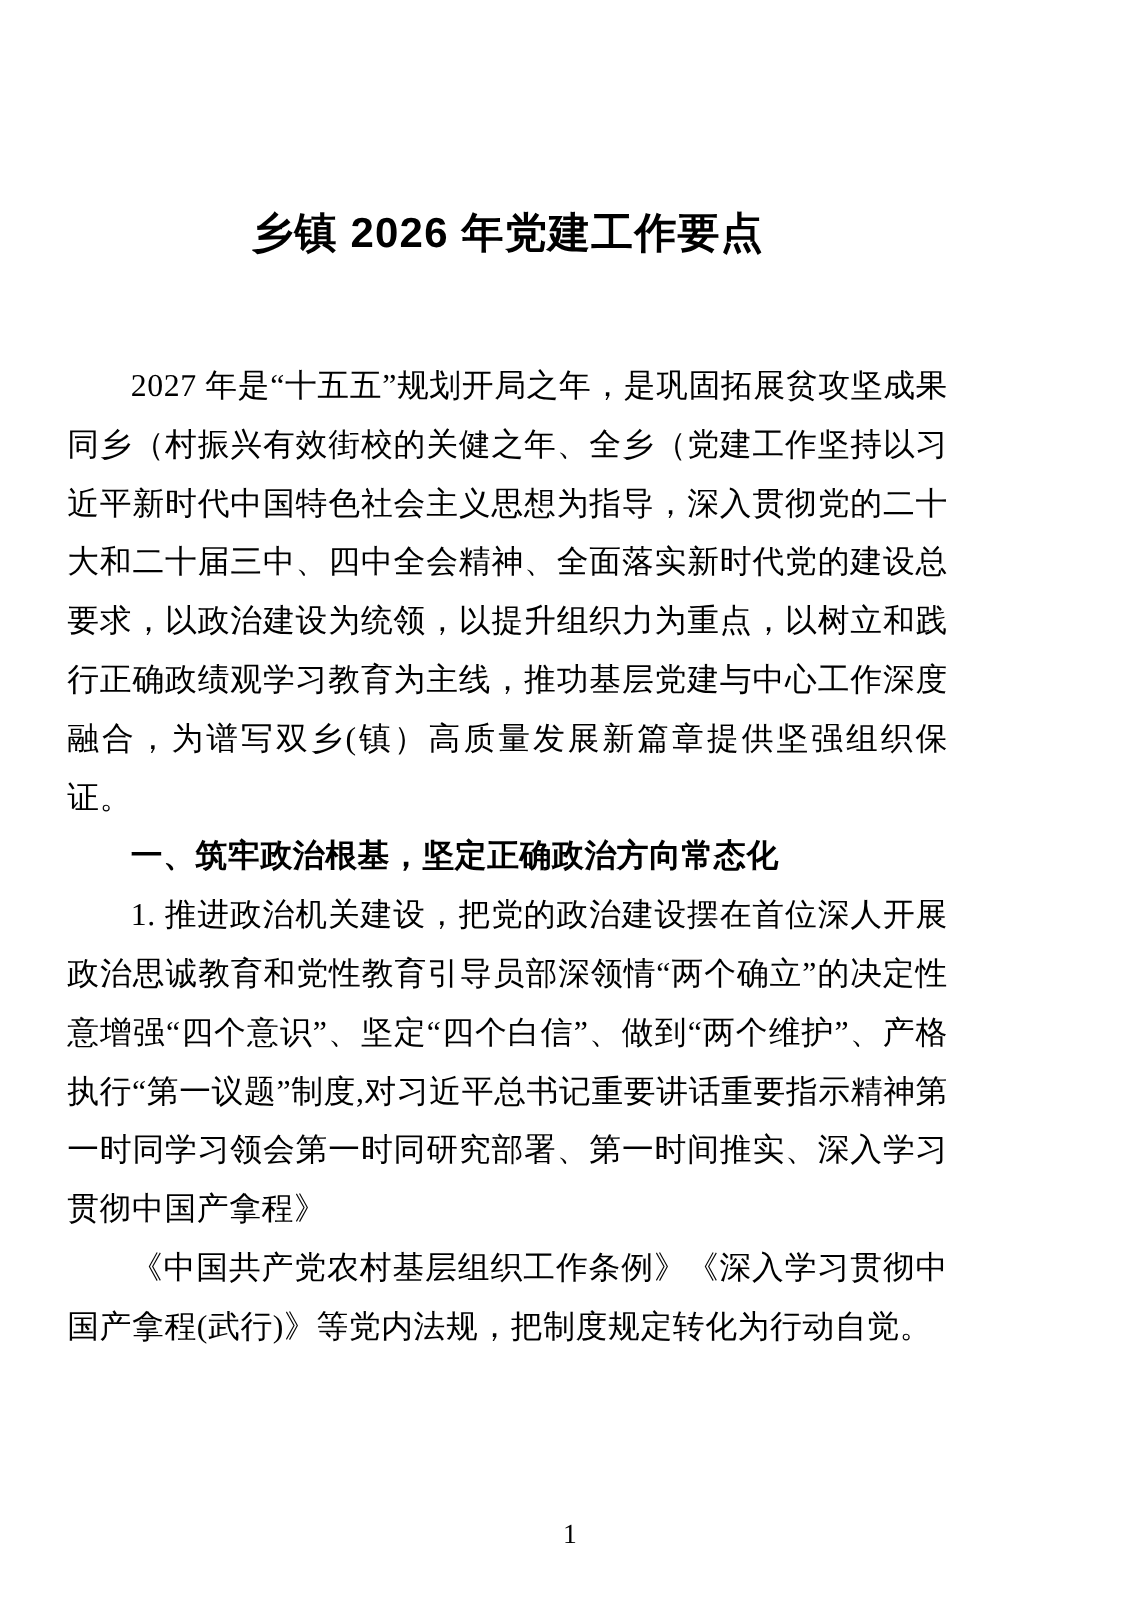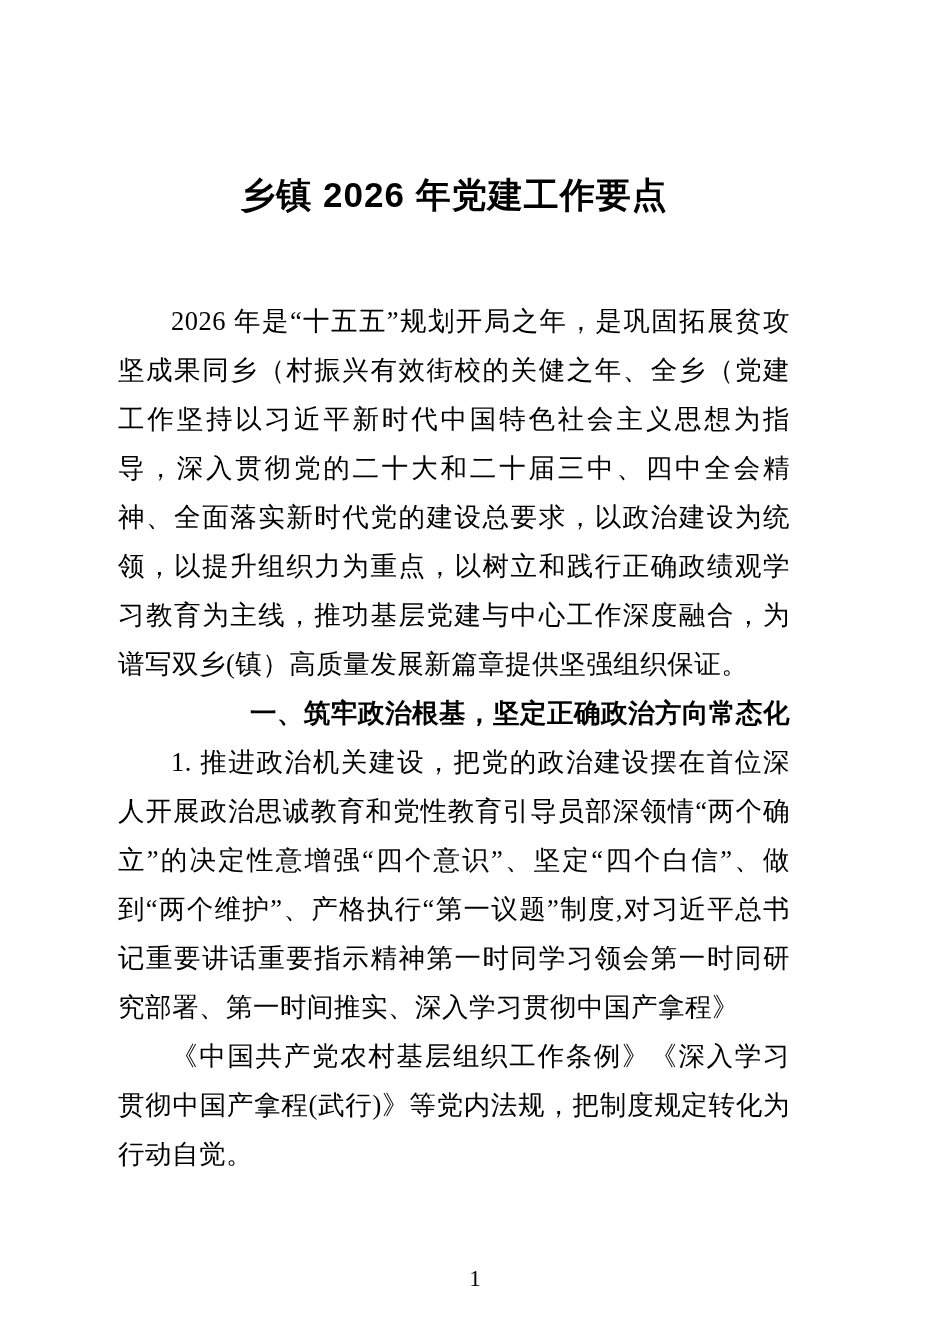--- a/index.html
+++ b/index.html
@@ -12,21 +12,21 @@
     height: 1344px;
     font-family: "Liberation Serif", "DejaVu Serif", serif;
     color: #000000;
     position: relative;
     overflow: hidden;
   }
   .page {
     width: 908px;
     height: 1344px;
     box-sizing: border-box;
-    padding: 170px 118px 40px 118px;
+    padding: 170px 118px 40px 56px;
     position: relative;
   }
   .doc-title {
     text-align: center;
     font-size: 35px;
     font-weight: bold;
     letter-spacing: 1px;
     line-height: 1.4;
     margin: 0 0 78px 0;
     font-family: "Liberation Sans", "DejaVu Sans", sans-serif;
@@ -43,40 +43,39 @@
     text-indent: 2em;
   }
   .heading {
     font-size: 26.5px;
     line-height: 49px;
     font-weight: bold;
     text-indent: 2em;
     margin: 0;
     letter-spacing: 0.5px;
     font-family: "Liberation Sans", "DejaVu Sans", sans-serif;
-    text-align: right;
   }
   .page-number {
     position: absolute;
     bottom: 52px;
     left: 0;
     width: 950px;
     text-align: center;
     font-size: 23px;
     font-family: "Liberation Serif", "DejaVu Serif", serif;
   }
 </style>
 </head>
 <body>
 
 <div class="page">
 
   <h1 class="doc-title">乡镇 2026 年党建工作要点</h1>
 
-  <p class="para indent">2026 年是“十五五”规划开局之年，是巩固拓展贫攻坚成果同乡（村振兴有效街校的关健之年、全乡（党建工作坚持以习近平新时代中国特色社会主义思想为指导，深入贯彻党的二十大和二十届三中、四中全会精神、全面落实新时代党的建设总要求，以政治建设为统领，以提升组织力为重点，以树立和践行正确政绩观学习教育为主线，推功基层党建与中心工作深度融合，为谱写双乡(镇）高质量发展新篇章提供坚强组织保证。</p>
+  <p class="para indent">2027 年是“十五五”规划开局之年，是巩固拓展贫攻坚成果同乡（村振兴有效街校的关健之年、全乡（党建工作坚持以习近平新时代中国特色社会主义思想为指导，深入贯彻党的二十大和二十届三中、四中全会精神、全面落实新时代党的建设总要求，以政治建设为统领，以提升组织力为重点，以树立和践行正确政绩观学习教育为主线，推功基层党建与中心工作深度融合，为谱写双乡(镇）高质量发展新篇章提供坚强组织保证。</p>
 
   <p class="heading">一、筑牢政治根基，坚定正确政治方向常态化</p>
 
   <p class="para indent">1. 推进政治机关建设，把党的政治建设摆在首位深人开展政治思诚教育和党性教育引导员部深领情“两个确立”的决定性意增强“四个意识”、坚定“四个白信”、做到“两个维护”、产格执行“第一议题”制度,对习近平总书记重要讲话重要指示精神第一时同学习领会第一时同研究部署、第一时间推实、深入学习贯彻中国产拿程》</p>
 
   <p class="para indent">《中国共产党农村基层组织工作条例》《深入学习贯彻中国产拿程(武行)》等党内法规，把制度规定转化为行动自觉。</p>
 
 
   <div class="page-number">1</div>
 

